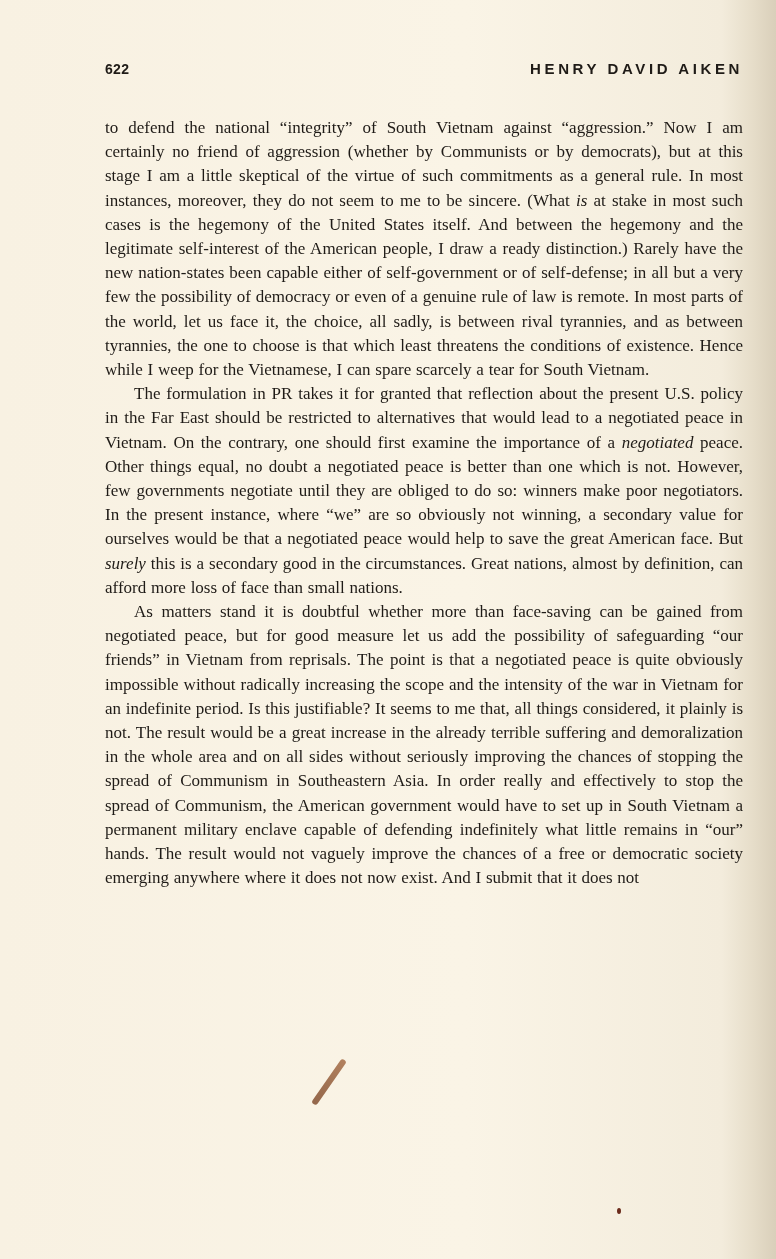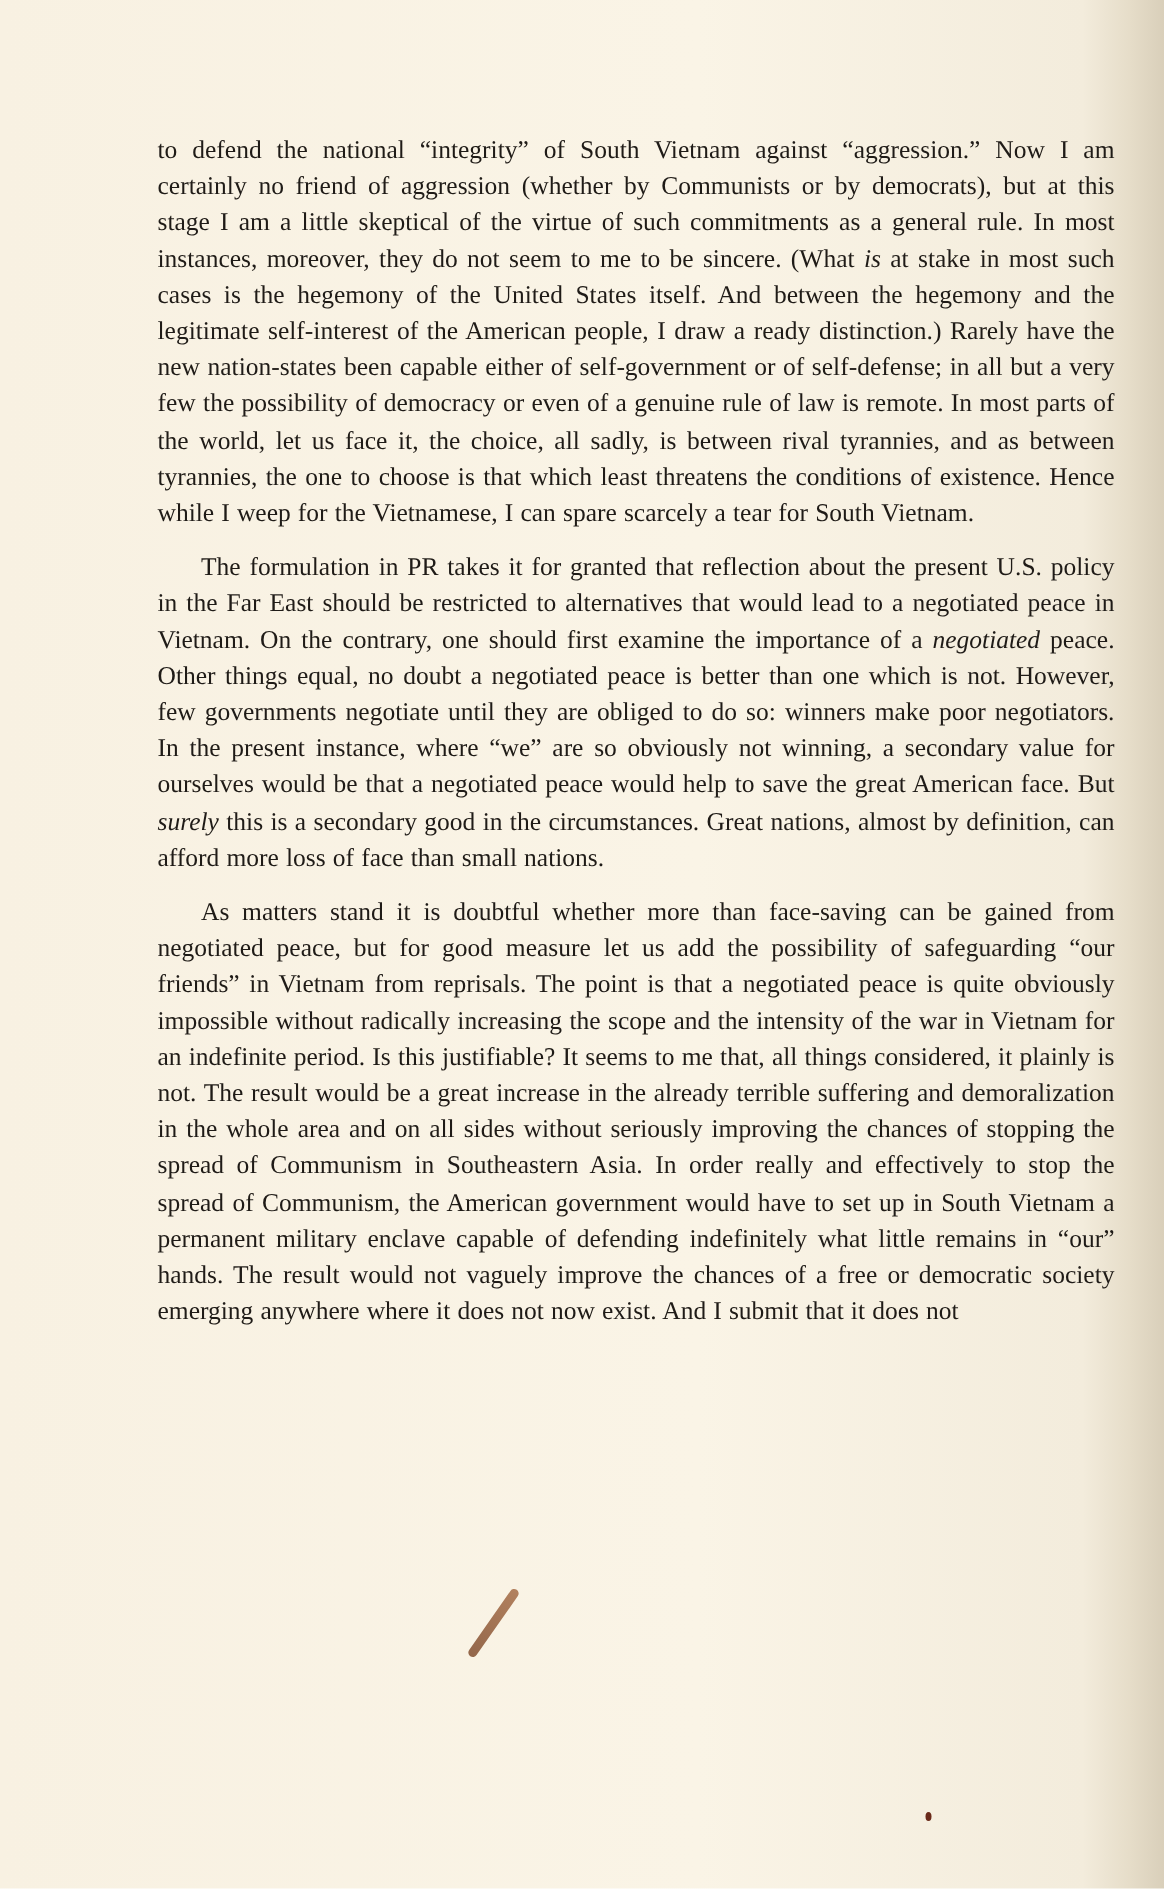--- a/index.html
+++ b/index.html
@@ -16,36 +16,40 @@
     display: flex; justify-content: space-between; align-items: baseline;
     height: 28px;
   }
   .folio { font-family: "Liberation Sans", sans-serif; font-weight: bold; font-size: 14px; letter-spacing: 0.3px; }
   .head-author { font-family: "Liberation Sans", sans-serif; font-weight: bold; font-size: 15px; letter-spacing: 3.6px; }
   .body-text { margin-top: 28px; }
   .para {
     font-size: 17px; line-height: 24.2px; text-align: justify; margin: 0;
     word-spacing: 0.5px;
   }
-  .para + .para { margin-top: 12px; }
+  .para + .para { margin-top: 0; }
   .indent { text-indent: 29px; }
   .stain {
     position: absolute; width: 6px; height: 54px; left: 326px; top: 1055px;
     background: linear-gradient(#a0643c, #7a4424); transform: rotate(35deg);
     border-radius: 3px; opacity: 0.8;
   }
   .speck {
     position: absolute; width: 4px; height: 6px; left: 617px; top: 1208px;
     background: #6a2a1a; border-radius: 50%;
   }
 </style>
 </head>
 <body>
 
 <div class="page">
+  <div class="running-head">
+    <span class="folio">622</span>
+    <span class="head-author">HENRY DAVID AIKEN</span>
+  </div>
   <div class="body-text">
     <p class="para">to defend the national “integrity” of South Vietnam against “aggression.” Now I am certainly no friend of aggression (whether by Communists or by democrats), but at this stage I am a little skeptical of the virtue of such commitments as a general rule. In most instances, moreover, they do not seem to me to be sincere. (What <i>is</i> at stake in most such cases is the hegemony of the United States itself. And between the hegemony and the legitimate self-interest of the American people, I draw a ready distinction.) Rarely have the new nation-states been capable either of self-government or of self-defense; in all but a very few the possibility of democracy or even of a genuine rule of law is remote. In most parts of the world, let us face it, the choice, all sadly, is between rival tyrannies, and as between tyrannies, the one to choose is that which least threatens the conditions of existence. Hence while I weep for the Vietnamese, I can spare scarcely a tear for South Vietnam.</p>
     <p class="para indent">The formulation in PR takes it for granted that reflection about the present U.S. policy in the Far East should be restricted to alternatives that would lead to a negotiated peace in Vietnam. On the contrary, one should first examine the importance of a <i>negotiated</i> peace. Other things equal, no doubt a negotiated peace is better than one which is not. However, few governments negotiate until they are obliged to do so: winners make poor negotiators. In the present instance, where “we” are so obviously not winning, a secondary value for ourselves would be that a negotiated peace would help to save the great American face. But <i>surely</i> this is a secondary good in the circumstances. Great nations, almost by definition, can afford more loss of face than small nations.</p>
     <p class="para indent">As matters stand it is doubtful whether more than face-saving can be gained from negotiated peace, but for good measure let us add the possibility of safeguarding “our friends” in Vietnam from reprisals. The point is that a negotiated peace is quite obviously impossible without radically increasing the scope and the intensity of the war in Vietnam for an indefinite period. Is this justifiable? It seems to me that, all things considered, it plainly is not. The result would be a great increase in the already terrible suffering and demoralization in the whole area and on all sides without seriously improving the chances of stopping the spread of Communism in Southeastern Asia. In order really and effectively to stop the spread of Communism, the American government would have to set up in South Vietnam a permanent military enclave capable of defending indefinitely what little remains in “our” hands. The result would not vaguely improve the chances of a free or democratic society emerging anywhere where it does not now exist. And I submit that it does not</p>
   </div>
 </div>
 <div class="stain"></div>
 <div class="speck"></div>
 
 </body></html>

